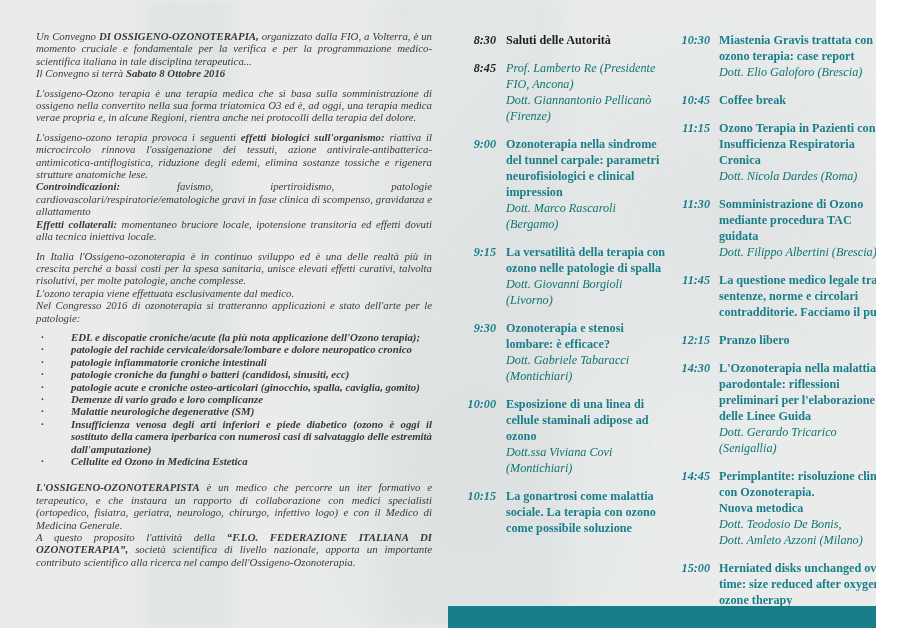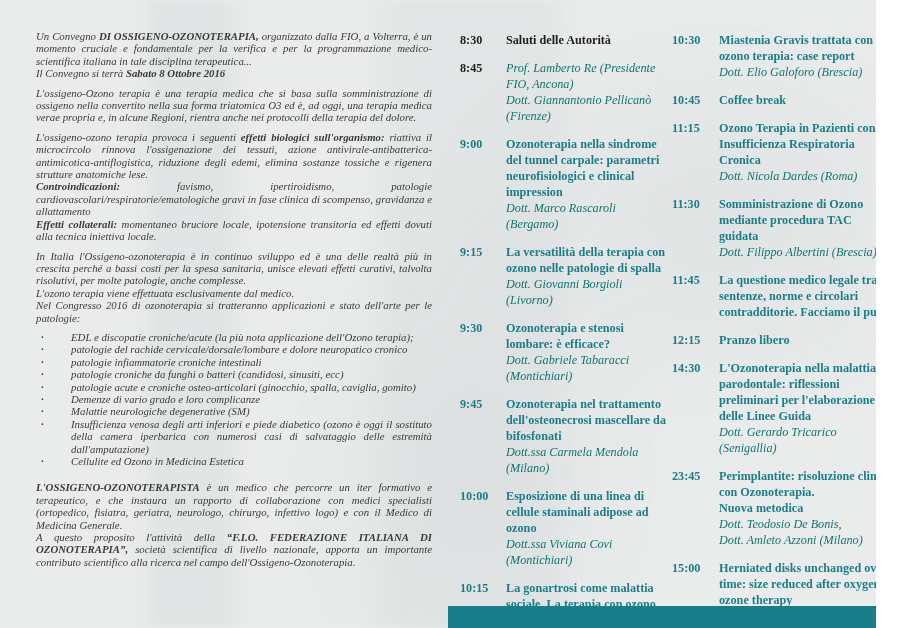--- a/index.html
+++ b/index.html
@@ -22,27 +22,27 @@
   .left-col {
     position:absolute; left:36px; top:30px; width:396px;
     font-style:italic; font-size:10.8px; line-height:12.4px;
     color: var(--ink, #3a3a3a); text-align:justify;
   }
   .para { white-space:pre-line; margin:0 0 7px 0; }
   .para .b { font-weight:bold; }
   .bullet-list { margin:1px 0 8px 0; }
   .bullet-row { display:flex; padding-left:5px; }
   .bullet-row .dot { width:30px; flex:none; font-weight:bold; }
-  .bullet-row .btext { flex:1; font-weight:normal; }
+  .bullet-row .btext { flex:1; font-weight:bold; }
   
   .sched { position:absolute; top:32px; font-size:12.2px; line-height:16px; color:#1e1e1e; }
   .sched.mid   { left:460px; width:206px; }
   .sched.right { left:672px; width:222px; }
   .entry { display:flex; margin-bottom:12px; }
-  .entry .time { flex:none; width:36px; text-align:left; font-weight:bold; margin-right:10px; }
+  .entry .time { flex:none; width:36px; text-align:right; font-weight:bold; margin-right:10px;font-style:italic; }
   .sched.right .entry .time { width:38px; margin-right:9px; }
   .entry .body { flex:1; }
   .entry .title { font-weight:bold; white-space:pre-line; }
   .entry.teal .time, .entry.teal .title { color: var(--teal, #1a7e8a); }
   .entry.black .time, .entry.black .title { color:#1e1e1e; }
   .entry .speaker { font-style:italic; font-weight:normal; color:#0f766e; }
   
   .footer-bar {
     position:absolute; left:448px; right:0; top:606px; bottom:0;
     background: var(--teal, #1a7e8a);
@@ -133,27 +133,20 @@
         </div>
       </div>
       <div class="entry teal">
         <span class="time">9:30</span>
         <div class="body">
           <div class="title">Ozonoterapia e stenosi lombare: è efficace?</div>
           <div class="speaker">Dott. Gabriele Tabaracci (Montichiari)</div>
         </div>
       </div>
       <div class="entry teal">
-        <span class="time">9:45</span>
-        <div class="body">
-          <div class="title">Ozonoterapia nel trattamento dell'osteonecrosi mascellare da bifosfonati</div>
-          <div class="speaker">Dott.ssa Carmela Mendola (Milano)</div>
-        </div>
-      </div>
-      <div class="entry teal">
         <span class="time">10:00</span>
         <div class="body">
           <div class="title">Esposizione di una linea di cellule staminali adipose ad ozono</div>
           <div class="speaker">Dott.ssa Viviana Covi (Montichiari)</div>
         </div>
       </div>
       <div class="entry teal">
         <span class="time">10:15</span>
         <div class="body">
           <div class="title">La gonartrosi come malattia sociale. La terapia con ozono come possibile soluzione</div>
@@ -201,21 +194,21 @@
         </div>
       </div>
       <div class="entry teal">
         <span class="time">14:30</span>
         <div class="body">
           <div class="title">L'Ozonoterapia nella malattia parodontale: riflessioni preliminari per l'elaborazione delle Linee Guida</div>
           <div class="speaker">Dott. Gerardo Tricarico (Senigallia)</div>
         </div>
       </div>
       <div class="entry teal">
-        <span class="time">23:45</span>
+        <span class="time">14:45</span>
         <div class="body">
           <div class="title">Perimplantite: risoluzione clinica con Ozonoterapia.
 Nuova metodica</div>
           <div class="speaker">Dott. Teodosio De Bonis,</div>
           <div class="speaker">Dott. Amleto Azzoni (Milano)</div>
         </div>
       </div>
       <div class="entry teal">
         <span class="time">15:00</span>
         <div class="body">

